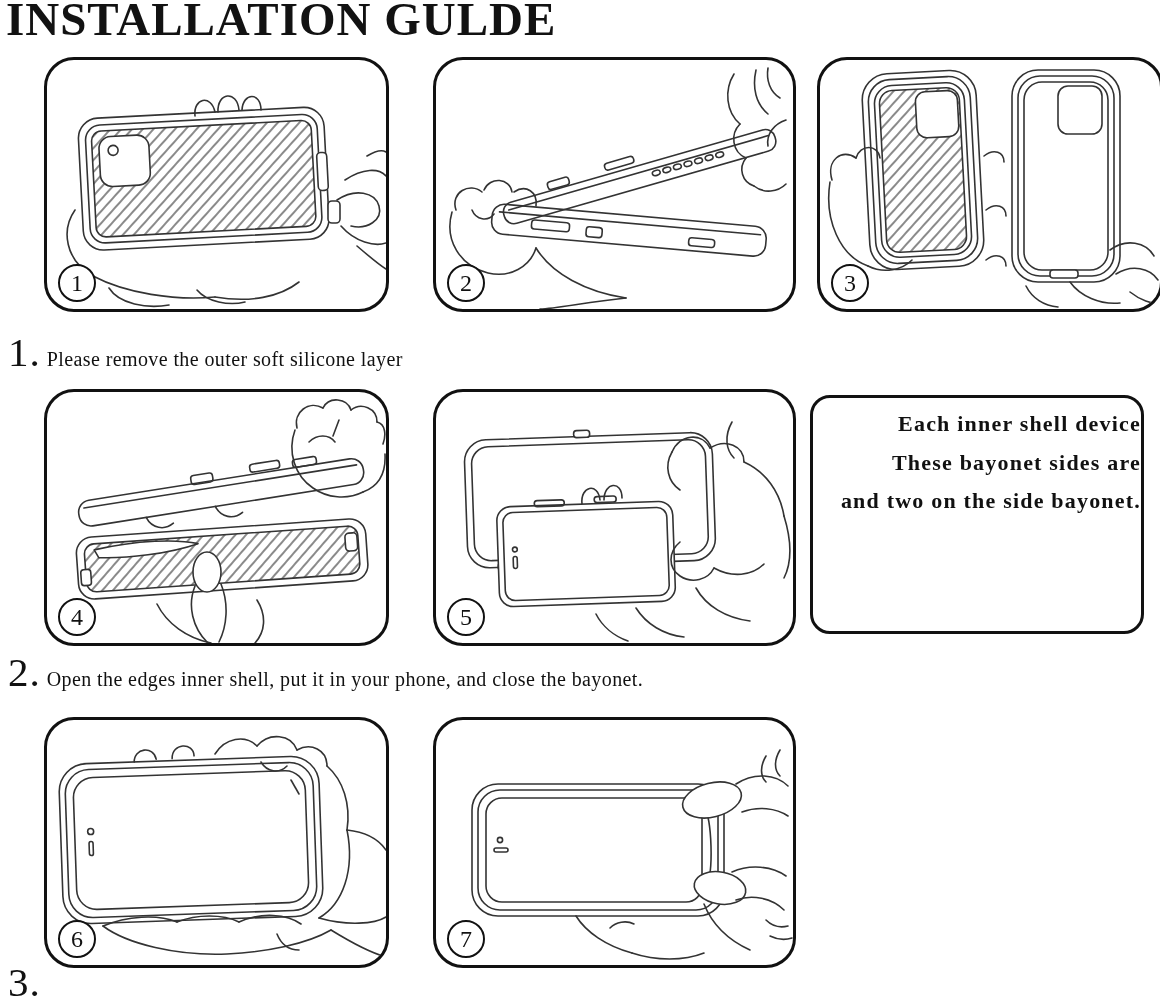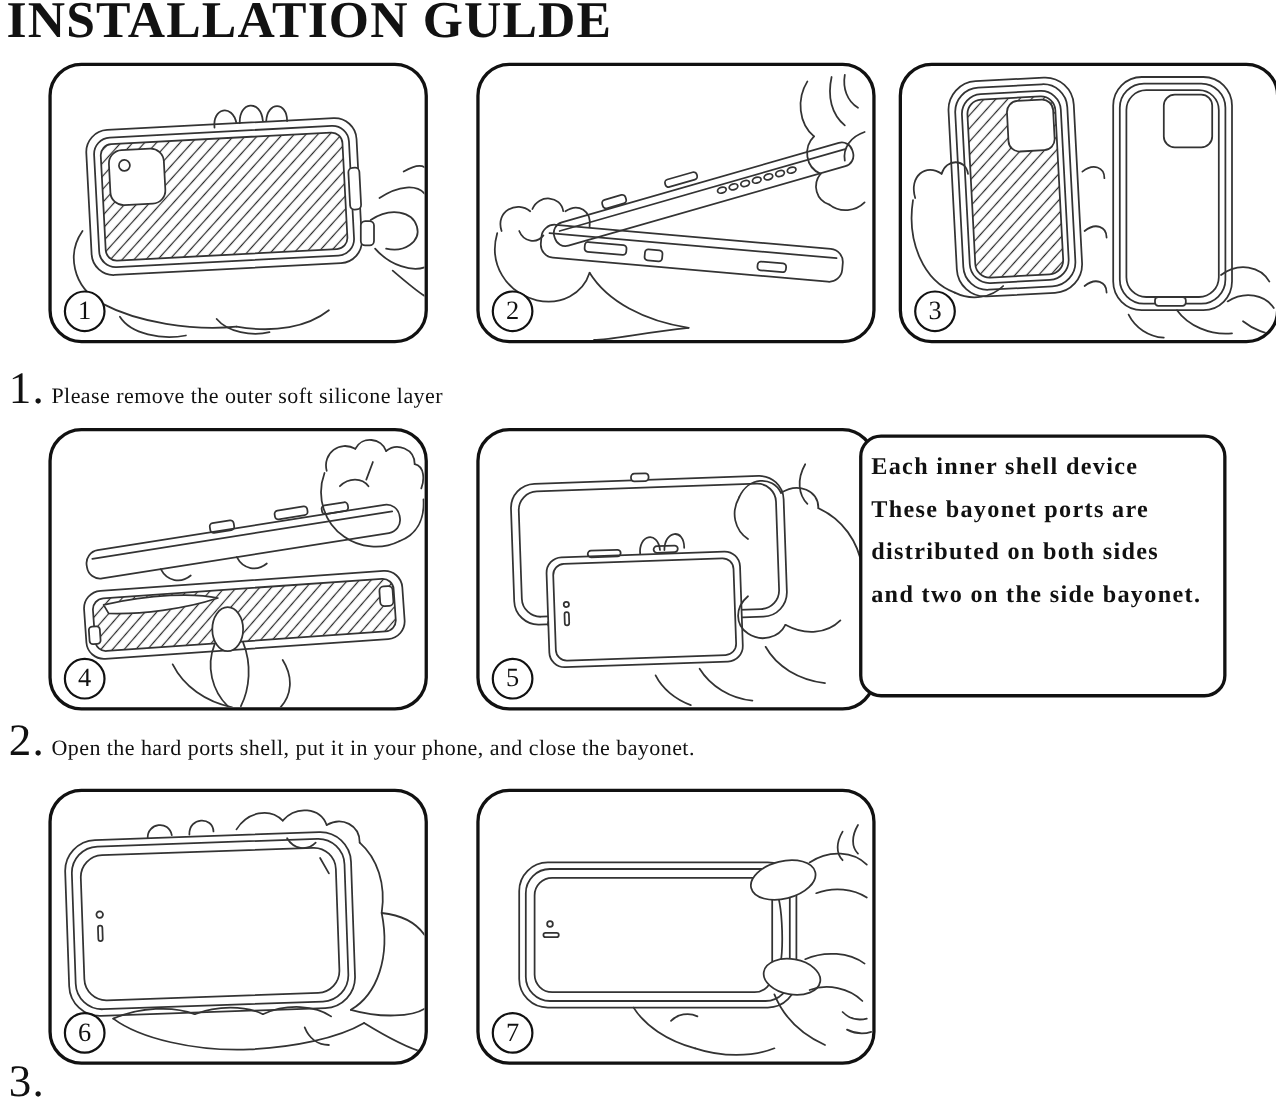--- a/index.html
+++ b/index.html
@@ -1,28 +1,28 @@
 <!DOCTYPE html>
 <html><head>
 <meta charset="utf-8">
 <style>
   html,body{margin:0;padding:0;background:#ffffff;}
   #canvas{position:relative;width:1160px;height:1005px;background:#fff;overflow:hidden;
-          font-family:"Liberation Serif", serif;color:#111;}
+          font-family:"Liberation Serif", serif;color:#111;text-align:right;}
   .title{position:absolute;left:6px;top:-8px;font-size:47px;font-weight:bold;
          letter-spacing:1px;color:#121212;white-space:nowrap;}
   .panel{position:absolute;border:3px solid #111;border-radius:30px;background:#fff;overflow:hidden;}
   .panel svg{position:absolute;left:0;top:0;width:100%;height:100%;}
   .badge{position:absolute;left:11px;bottom:7px;width:34px;height:34px;border:2.5px solid #111;
          border-radius:50%;display:flex;align-items:center;justify-content:center;
          font-size:24px;font-weight:500;background:#fff;z-index:2;}
   .step{position:absolute;left:8px;display:flex;align-items:baseline;white-space:nowrap;}
   .step-num{font-size:41px;letter-spacing:1px;}
   .step-text{font-size:20px;letter-spacing:0.4px;margin-left:6px;}
-  .notebox{position:absolute;left:781px;top:395px;width:334px;height:239px;border:3px solid #111;
+  .notebox{position:absolute;left:810px;top:395px;width:334px;height:239px;border:3px solid #111;
            border-radius:20px;background:#fff;box-sizing:border-box;padding:7px 0 0 8px;}
   .note-line{font-size:22px;font-weight:bold;letter-spacing:1.2px;line-height:38.5px;white-space:nowrap;}
 </style>
 </head>
 <body>
 
 <div id="canvas">
 
   <div class="title">INSTALLATION GULDE</div>
 
@@ -218,28 +218,27 @@
         <path d="M260,196 C270,214 290,226 314,229"></path>
         <path d="M200,216 C210,232 228,243 248,245"></path>
         <path d="M160,222 C166,234 178,244 192,249"></path>
       </g>
     </svg>
     <div class="badge">5</div>
   </div>
 
   <div class="notebox">
     <div class="note-line">Each inner shell device</div>
-    <div class="note-line">These bayonet ports are</div>
-    <div class="note-line">distributed on both sides</div>
+    <div class="note-line">These bayonet sides are</div>
     <div class="note-line">and two on the side bayonet.</div>
   </div>
 
   <div class="step" style="top:648px;">
     <span class="step-num">2.</span>
-    <span class="step-text">Open the hard ports shell, put it in your phone, and close the bayonet.</span>
+    <span class="step-text">Open the edges inner shell, put it in your phone, and close the bayonet.</span>
   </div>
 
   <div class="panel" style="left:44px;top:717px;width:339px;height:245px;">
     <svg viewBox="0 0 339 245">
       <g stroke="#333" fill="none" stroke-width="1.6" stroke-linecap="round" stroke-linejoin="round">
         <g transform="rotate(-2 145 120)">
           <rect x="14" y="40" width="260" height="160" rx="28"></rect>
           <rect x="20" y="46" width="248" height="148" rx="24"></rect>
           <rect x="28" y="54" width="232" height="132" rx="20"></rect>
           <circle cx="44" cy="108" r="3"></circle>

